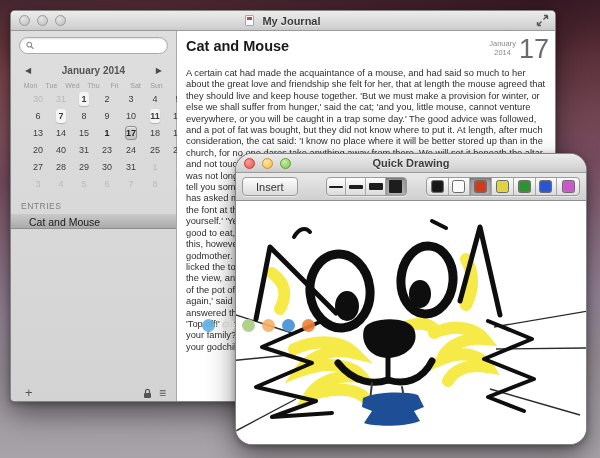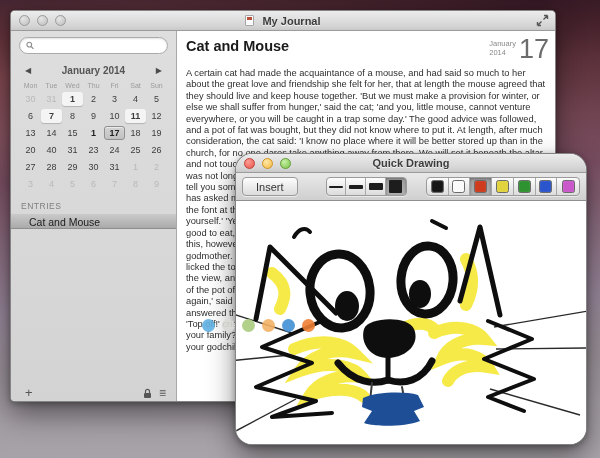--- a/index.html
+++ b/index.html
@@ -44,21 +44,21 @@
   .search input { border:none; outline:none; background:transparent; width:100%; font-size:10px; margin-left:4px; font-family:inherit; }
 
   .cal-nav { display:flex; align-items:center; margin:11px 12px 0 12px; }
   .cal-arrow { background:none; border:none; font-size:8px; color:#4c4c4c; cursor:default; padding:0 2px; line-height:10px; font-family:inherit; }
   .cal-month { flex:1; text-align:center; font-size:10px; font-weight:700; color:#555; }
 
   .weekday-row { display:flex; margin:6px 9px 0 9px; }
   .weekday-row span { flex:1; text-align:center; font-size:7px; color:#9b9b9b; }
 
   .cal-grid { display:grid; grid-template-columns:repeat(7,1fr); margin:3px 9px 0 9px; row-gap:3px; }
-  .day { height:14px; line-height:14px; text-align:center; font-size:9px; color:#3d3d3d; border-radius:3px; position:relative; }
+  .day { height:14px; line-height:14px; text-align:center; font-size:9px; color:#3d3d3d; border-radius:3px; position:relative;margin-left:13px; }
   .day.muted { color:#b9b9b9; }
   .day.entry { background:#f4f4f4; font-weight:700; box-shadow:0 1px 1px rgba(0,0,0,.18); }
   .day.bold  { font-weight:700; color:#222; }
   .day.sel   { background:linear-gradient(#d2d2d2,#c2c2c2); border:1px solid #8f8f8f; font-weight:700; color:#222;
                line-height:12px; box-shadow:inset 0 1px 1px rgba(255,255,255,.6); }
 
   .entries-header { margin:10px 0 2px 10px; font-size:8.5px; font-weight:400; color:#7f7f7f; letter-spacing:.5px; }
   .entry-item { height:16px; line-height:16px; padding-left:18px; font-size:10.5px; color:#1c1c1c; }
   .entry-item.sel { background:linear-gradient(#cacaca,#aaaaaa); border-top:1px solid #d8d8d8; border-bottom:1px solid #8e8e8e; }
 
@@ -66,21 +66,21 @@
   .sidebar-footer { height:16px; display:flex; align-items:center; justify-content:space-between; padding:0 10px 2px 14px; }
   .foot-plus { font-size:13px; color:#555; line-height:12px; }
   .foot-right { display:flex; align-items:center; gap:7px; }
   .foot-list { font-size:12px; color:#555; line-height:10px; }
 
   
   .content { flex:1; background:#fff; position:relative; overflow:hidden; }
   .entry-header { display:flex; justify-content:space-between; align-items:flex-start; padding:7px 6px 2px 9px; }
   .entry-title { font-size:14.5px; font-weight:700; color:#1a1a1a; }
   .date-block { display:flex; align-items:flex-start; gap:3px; margin-top:-2px; }
-  .date-small { text-align:left; font-size:7.5px; color:#8a8a8a; line-height:8.5px; margin-top:4px; }
+  .date-small { text-align:center; font-size:7.5px; color:#8a8a8a; line-height:8.5px; margin-top:4px; }
   .date-big { font-size:27px; color:#6c6c6c; font-weight:400; line-height:26px; }
   .entry-text { padding:4px 6px 0 9px; font-size:9.3px; line-height:11.4px; color:#2e2e2e; width:380px; }
 
   
   .drawing { left:235px; top:153px; width:352px; height:292px; border-radius:17px; }
   .drawing .titlebar { height:19px; }
   .toolbar { height:28px; background:linear-gradient(#e9e9e9,#cfcfcf); border-bottom:1px solid #8f8f8f;
              display:flex; align-items:center; padding:12px 6px; }
   .insert-btn { height:19px; padding:0 13px; font-size:11px; color:#333; font-family:inherit;
                 background:linear-gradient(#fdfdfd,#dcdcdc); border:1px solid #9a9a9a; border-radius:4px;

